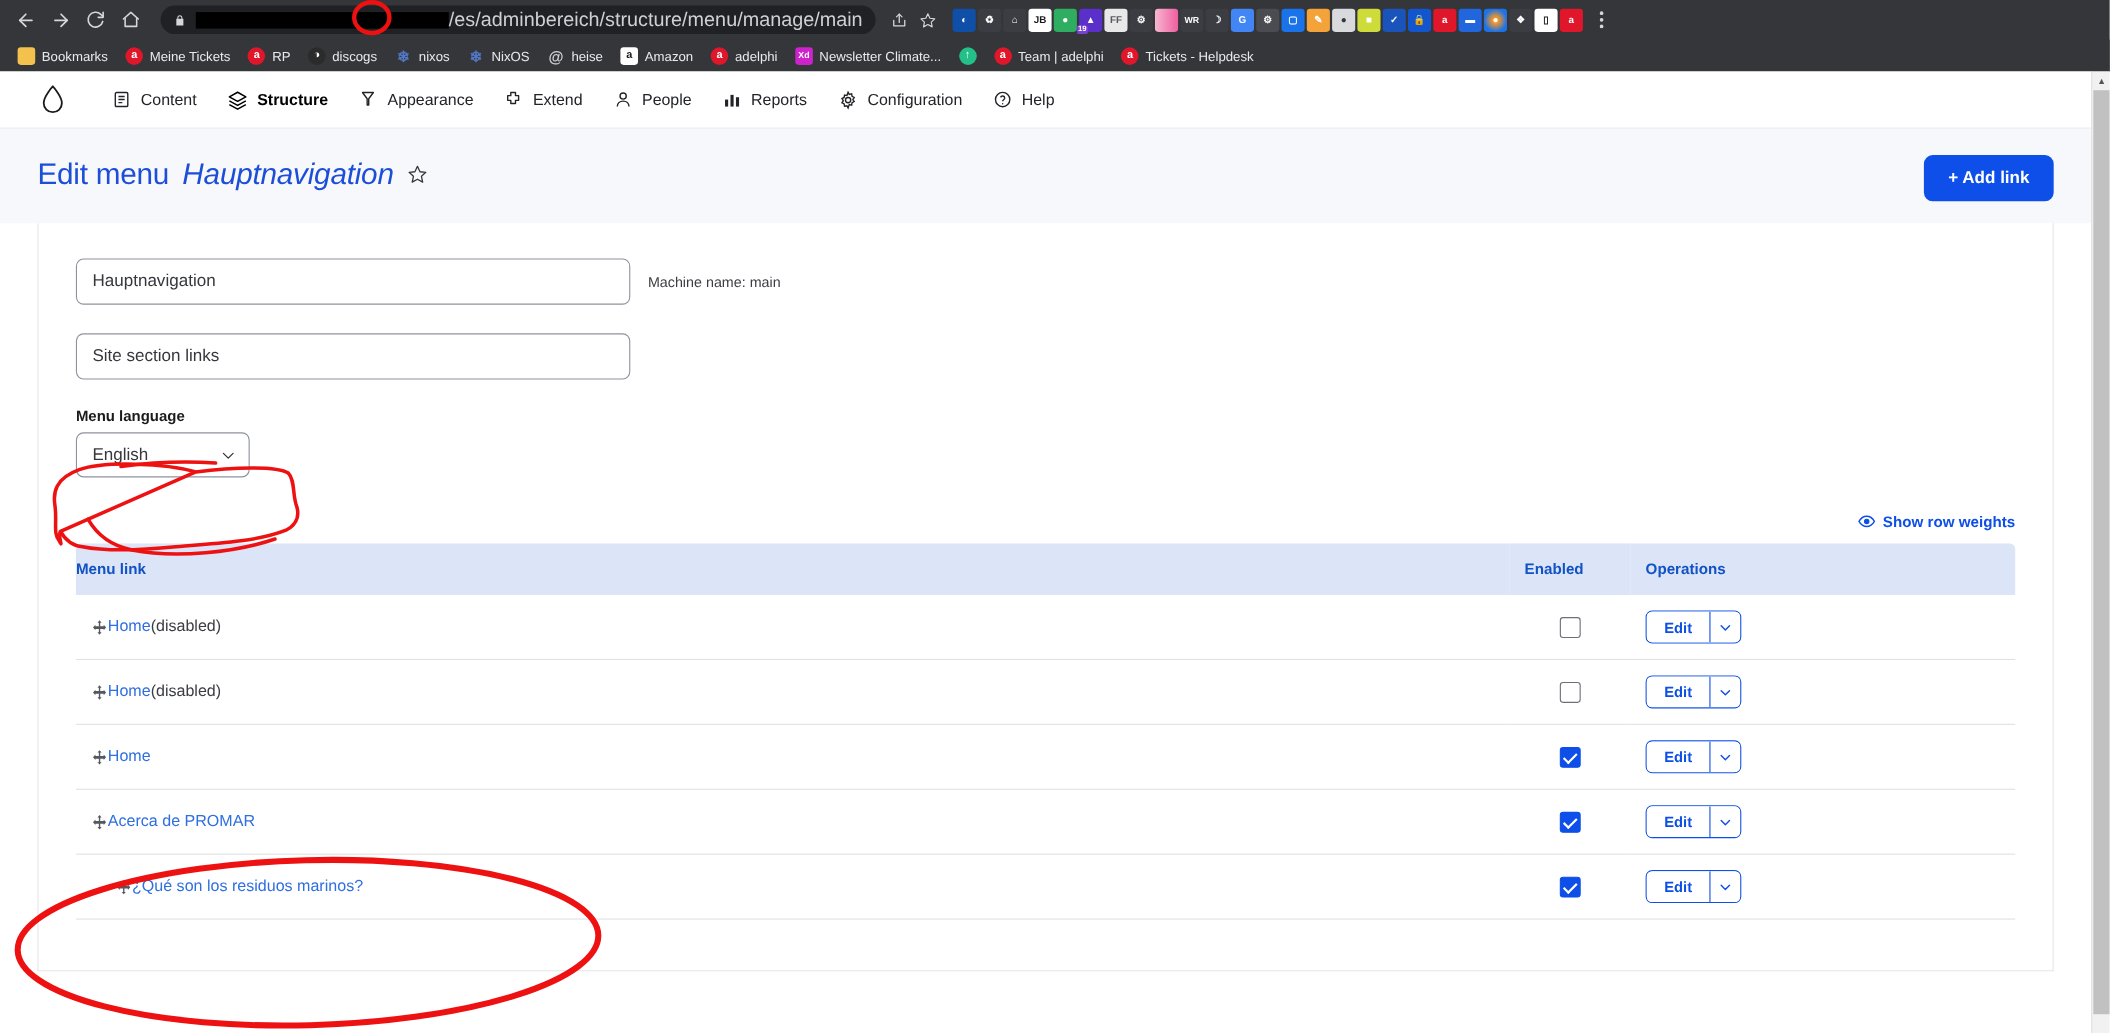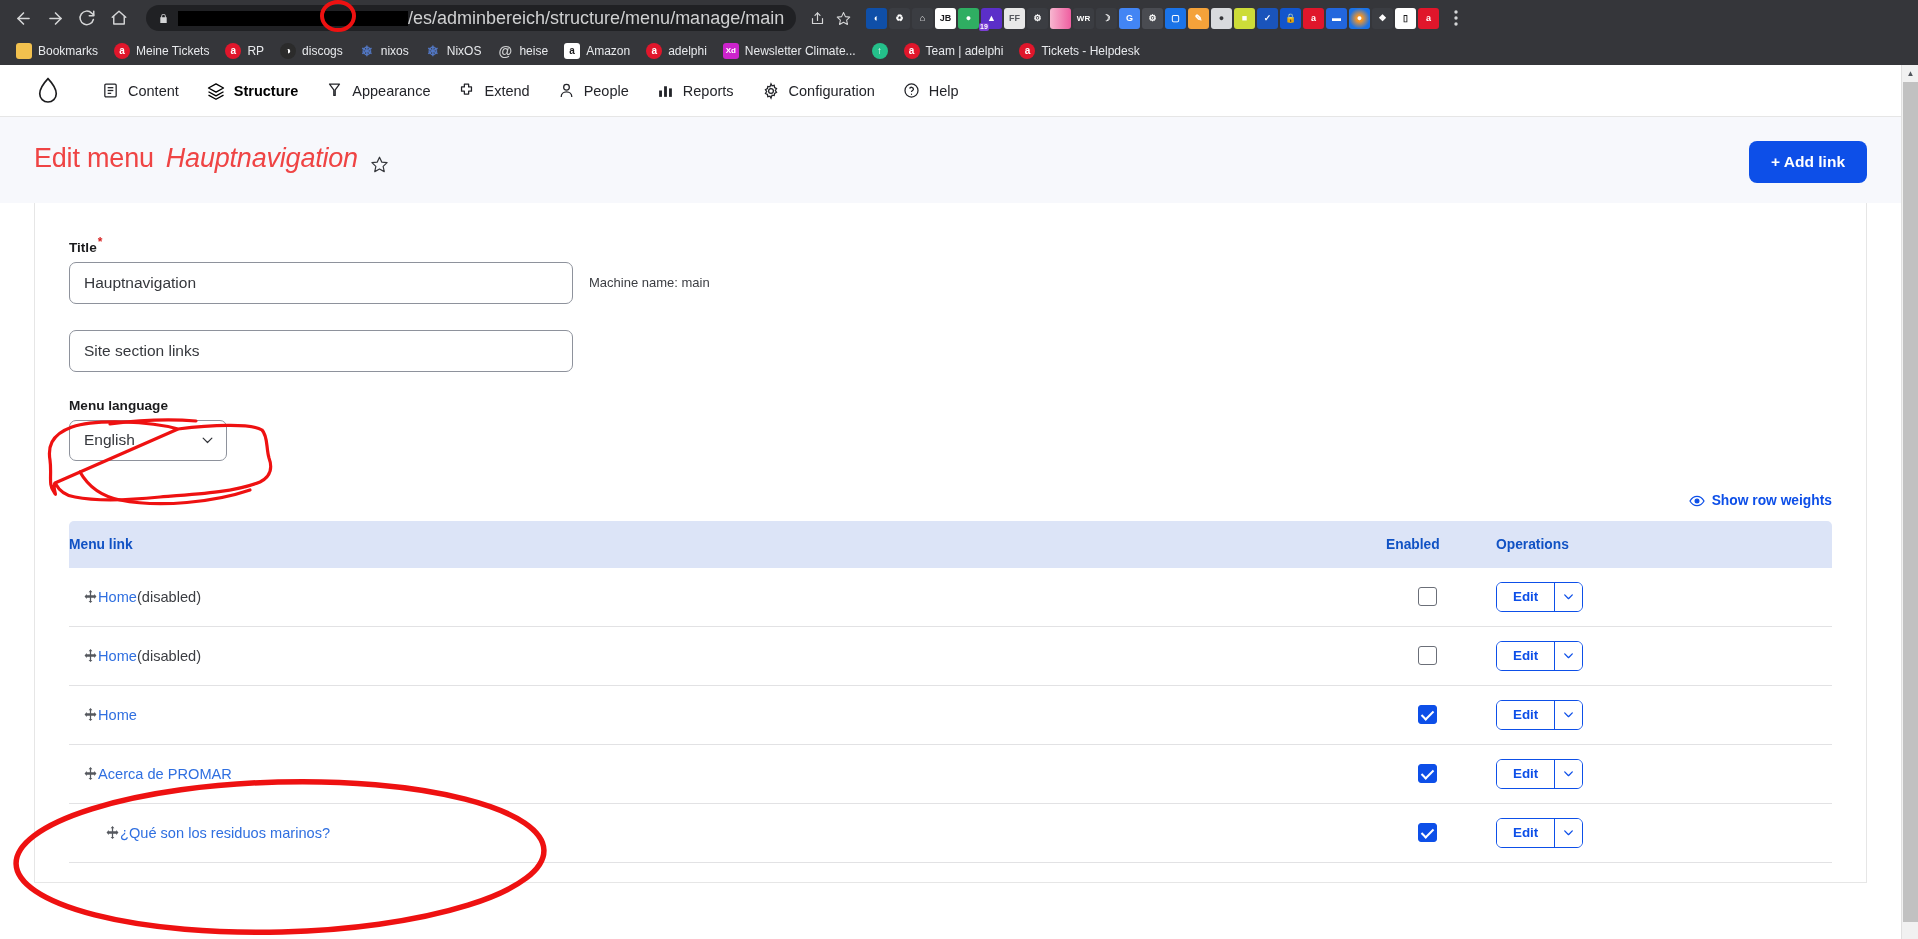--- a/index.html
+++ b/index.html
@@ -182,23 +182,23 @@
 
   
   .page-head {
     background: #f7f8fc;
     padding: 26px 34px 20px 34px;
     display: flex; align-items: flex-start; justify-content: space-between;
     min-height: 76px;
   }
   .page-title {
     font-size: 27px;
-    color: #ef4444;
+    color: #1d4ed8;
     font-weight: normal;
-    display: flex; align-items: flex-end; gap: 12px;
+    display: flex; align-items: center; gap: 12px;
     letter-spacing: -0.2px;
   }
   .page-title em { font-style: italic; }
   .star-icon { color: #35373c; display:flex; align-items:center; }
   .add-link-btn {
     background: #0d4fe8;
     color: #fff;
     border: none;
     border-radius: 8px;
     padding: 12px 22px;
@@ -591,23 +591,20 @@
               <polygon points="12 2.8 14.9 9 21.6 9.7 16.6 14.3 18 21 12 17.6 6 21 7.4 14.3 2.4 9.7 9.1 9"></polygon>
             </svg>
         </span>
       </h1>
       <button class="add-link-btn">+ Add link</button>
     </div>
 
     <div class="form-card">
 
       <div class="field-block">
-        <label class="field-label">
-          <span>Title</span><span class="req">*</span>
-        </label>
         <div class="field-row">
           <input class="text-input" value="Hauptnavigation" style="">
           <span class="machine-name">Machine name: main</span>
         </div>
       </div>
 
       <div class="field-block">
         <input class="text-input" value="Site section links" style="">
       </div>
 

